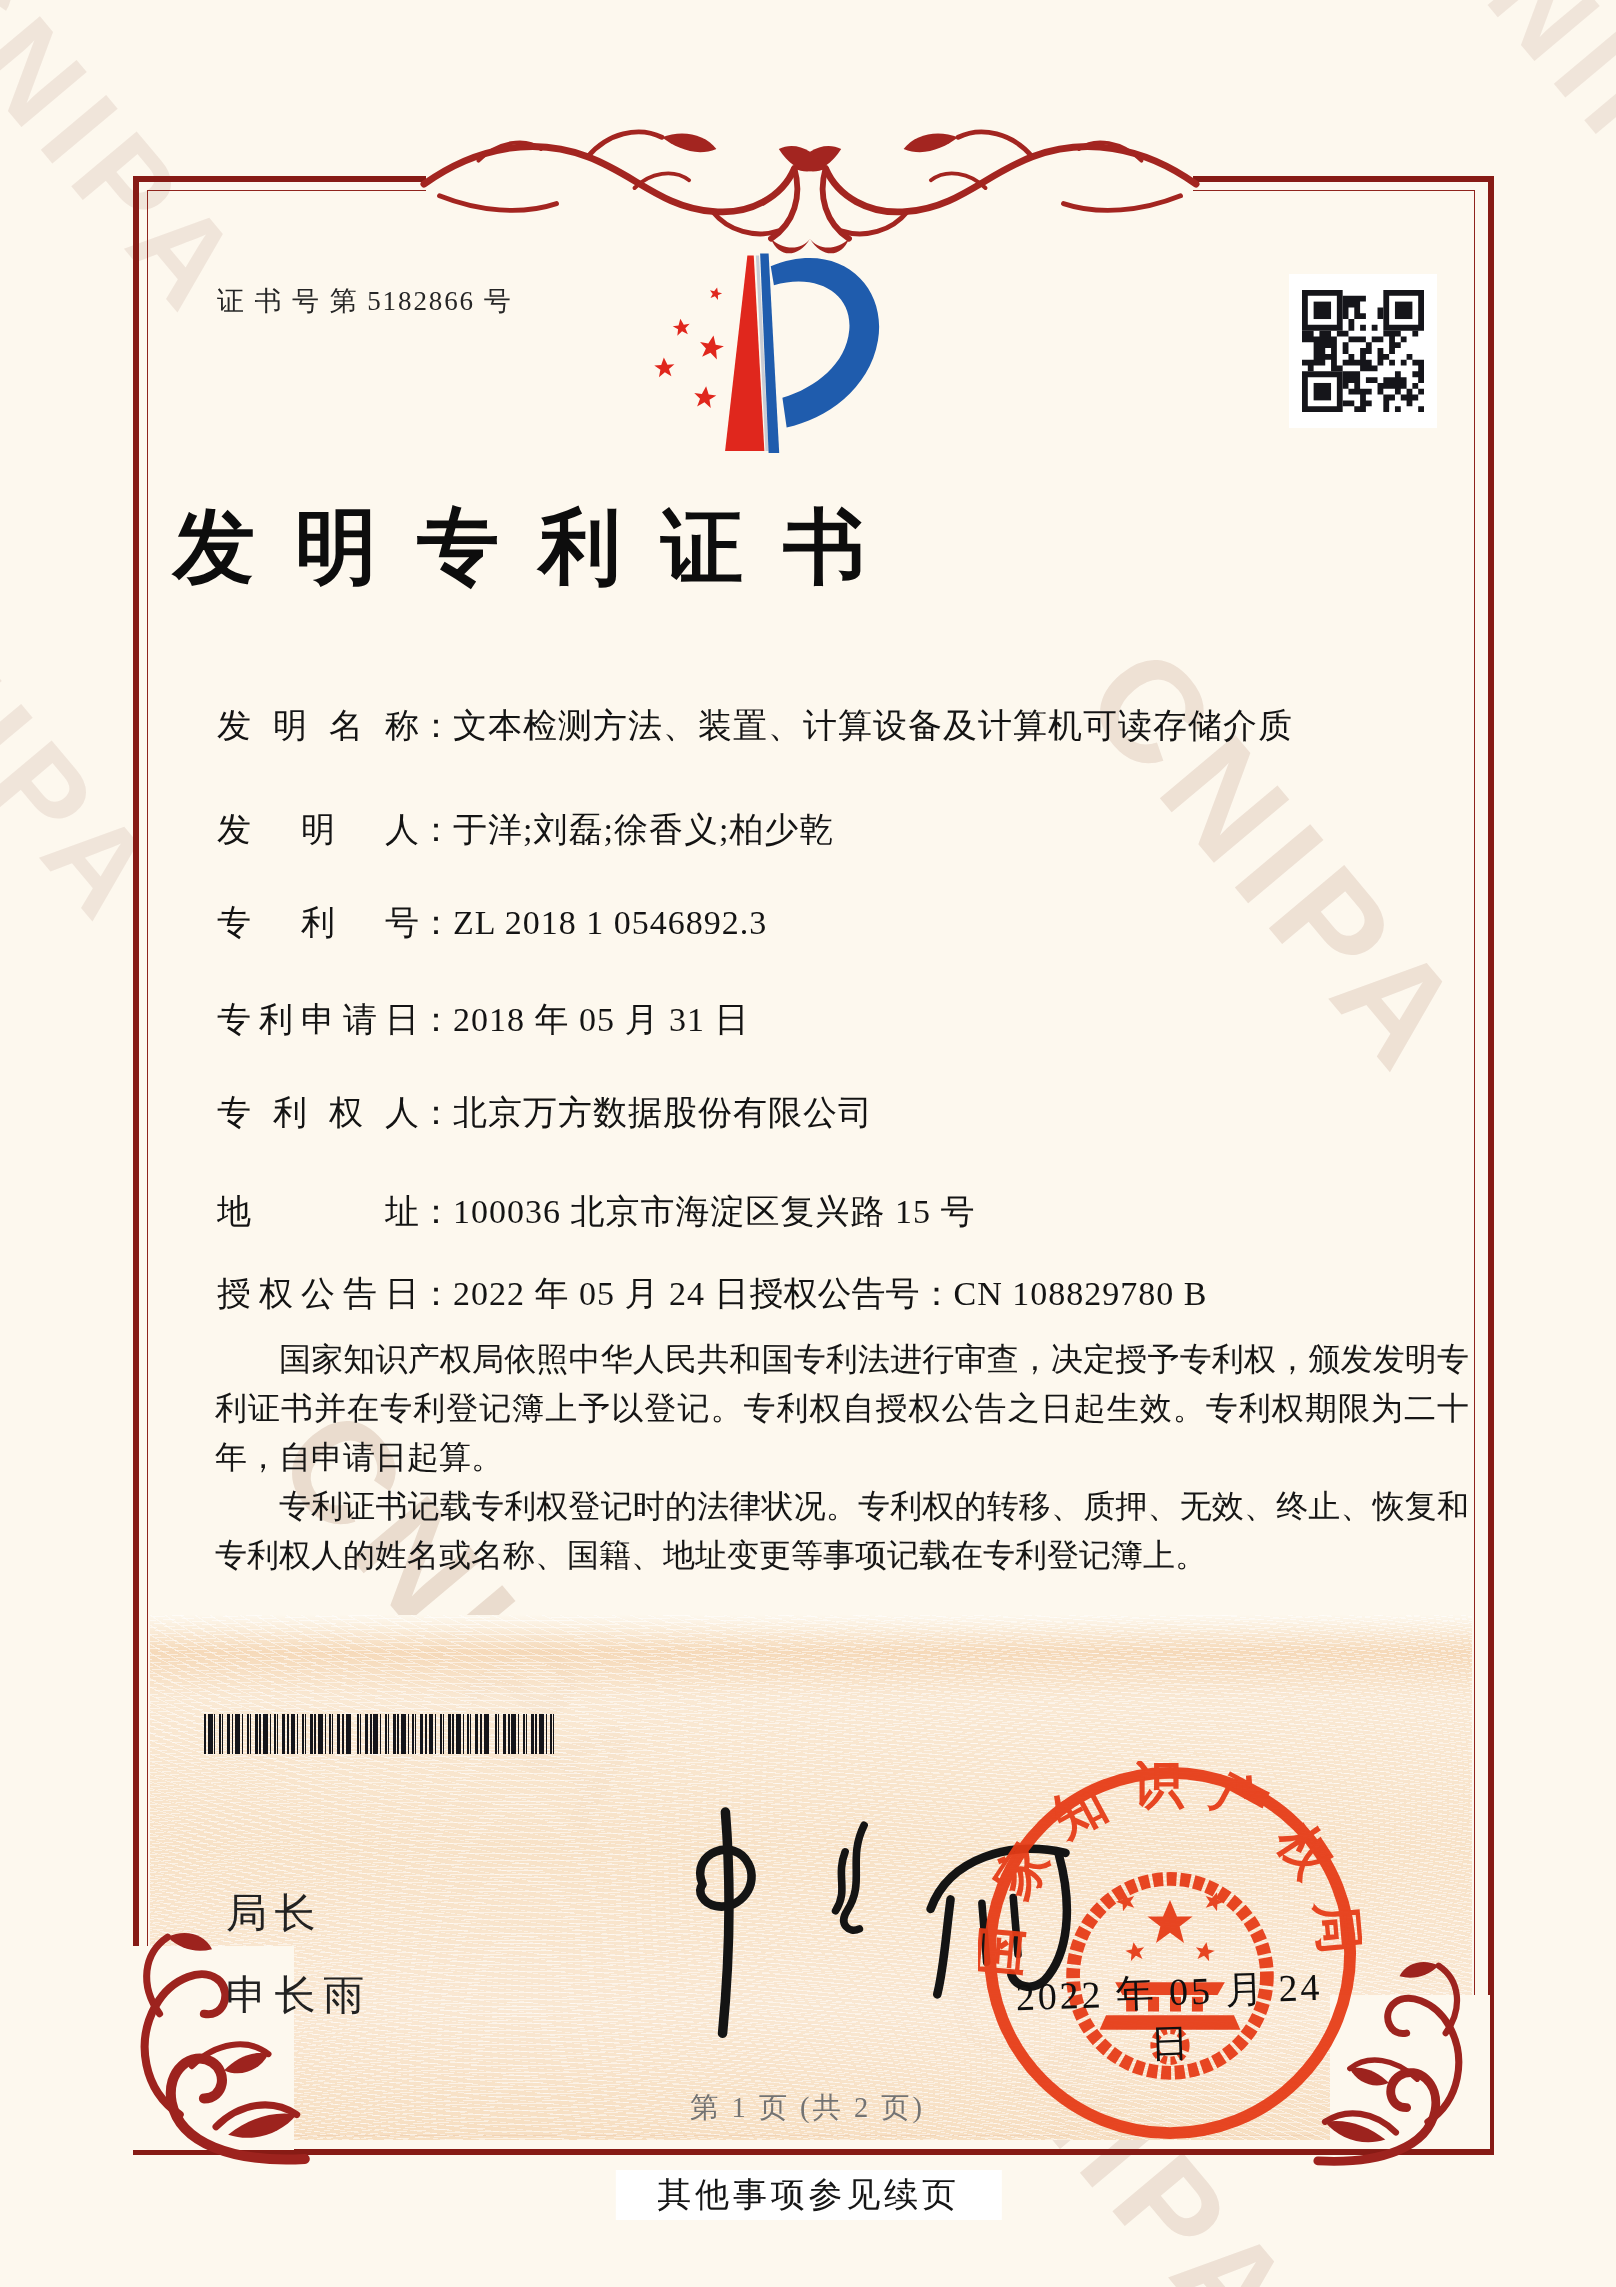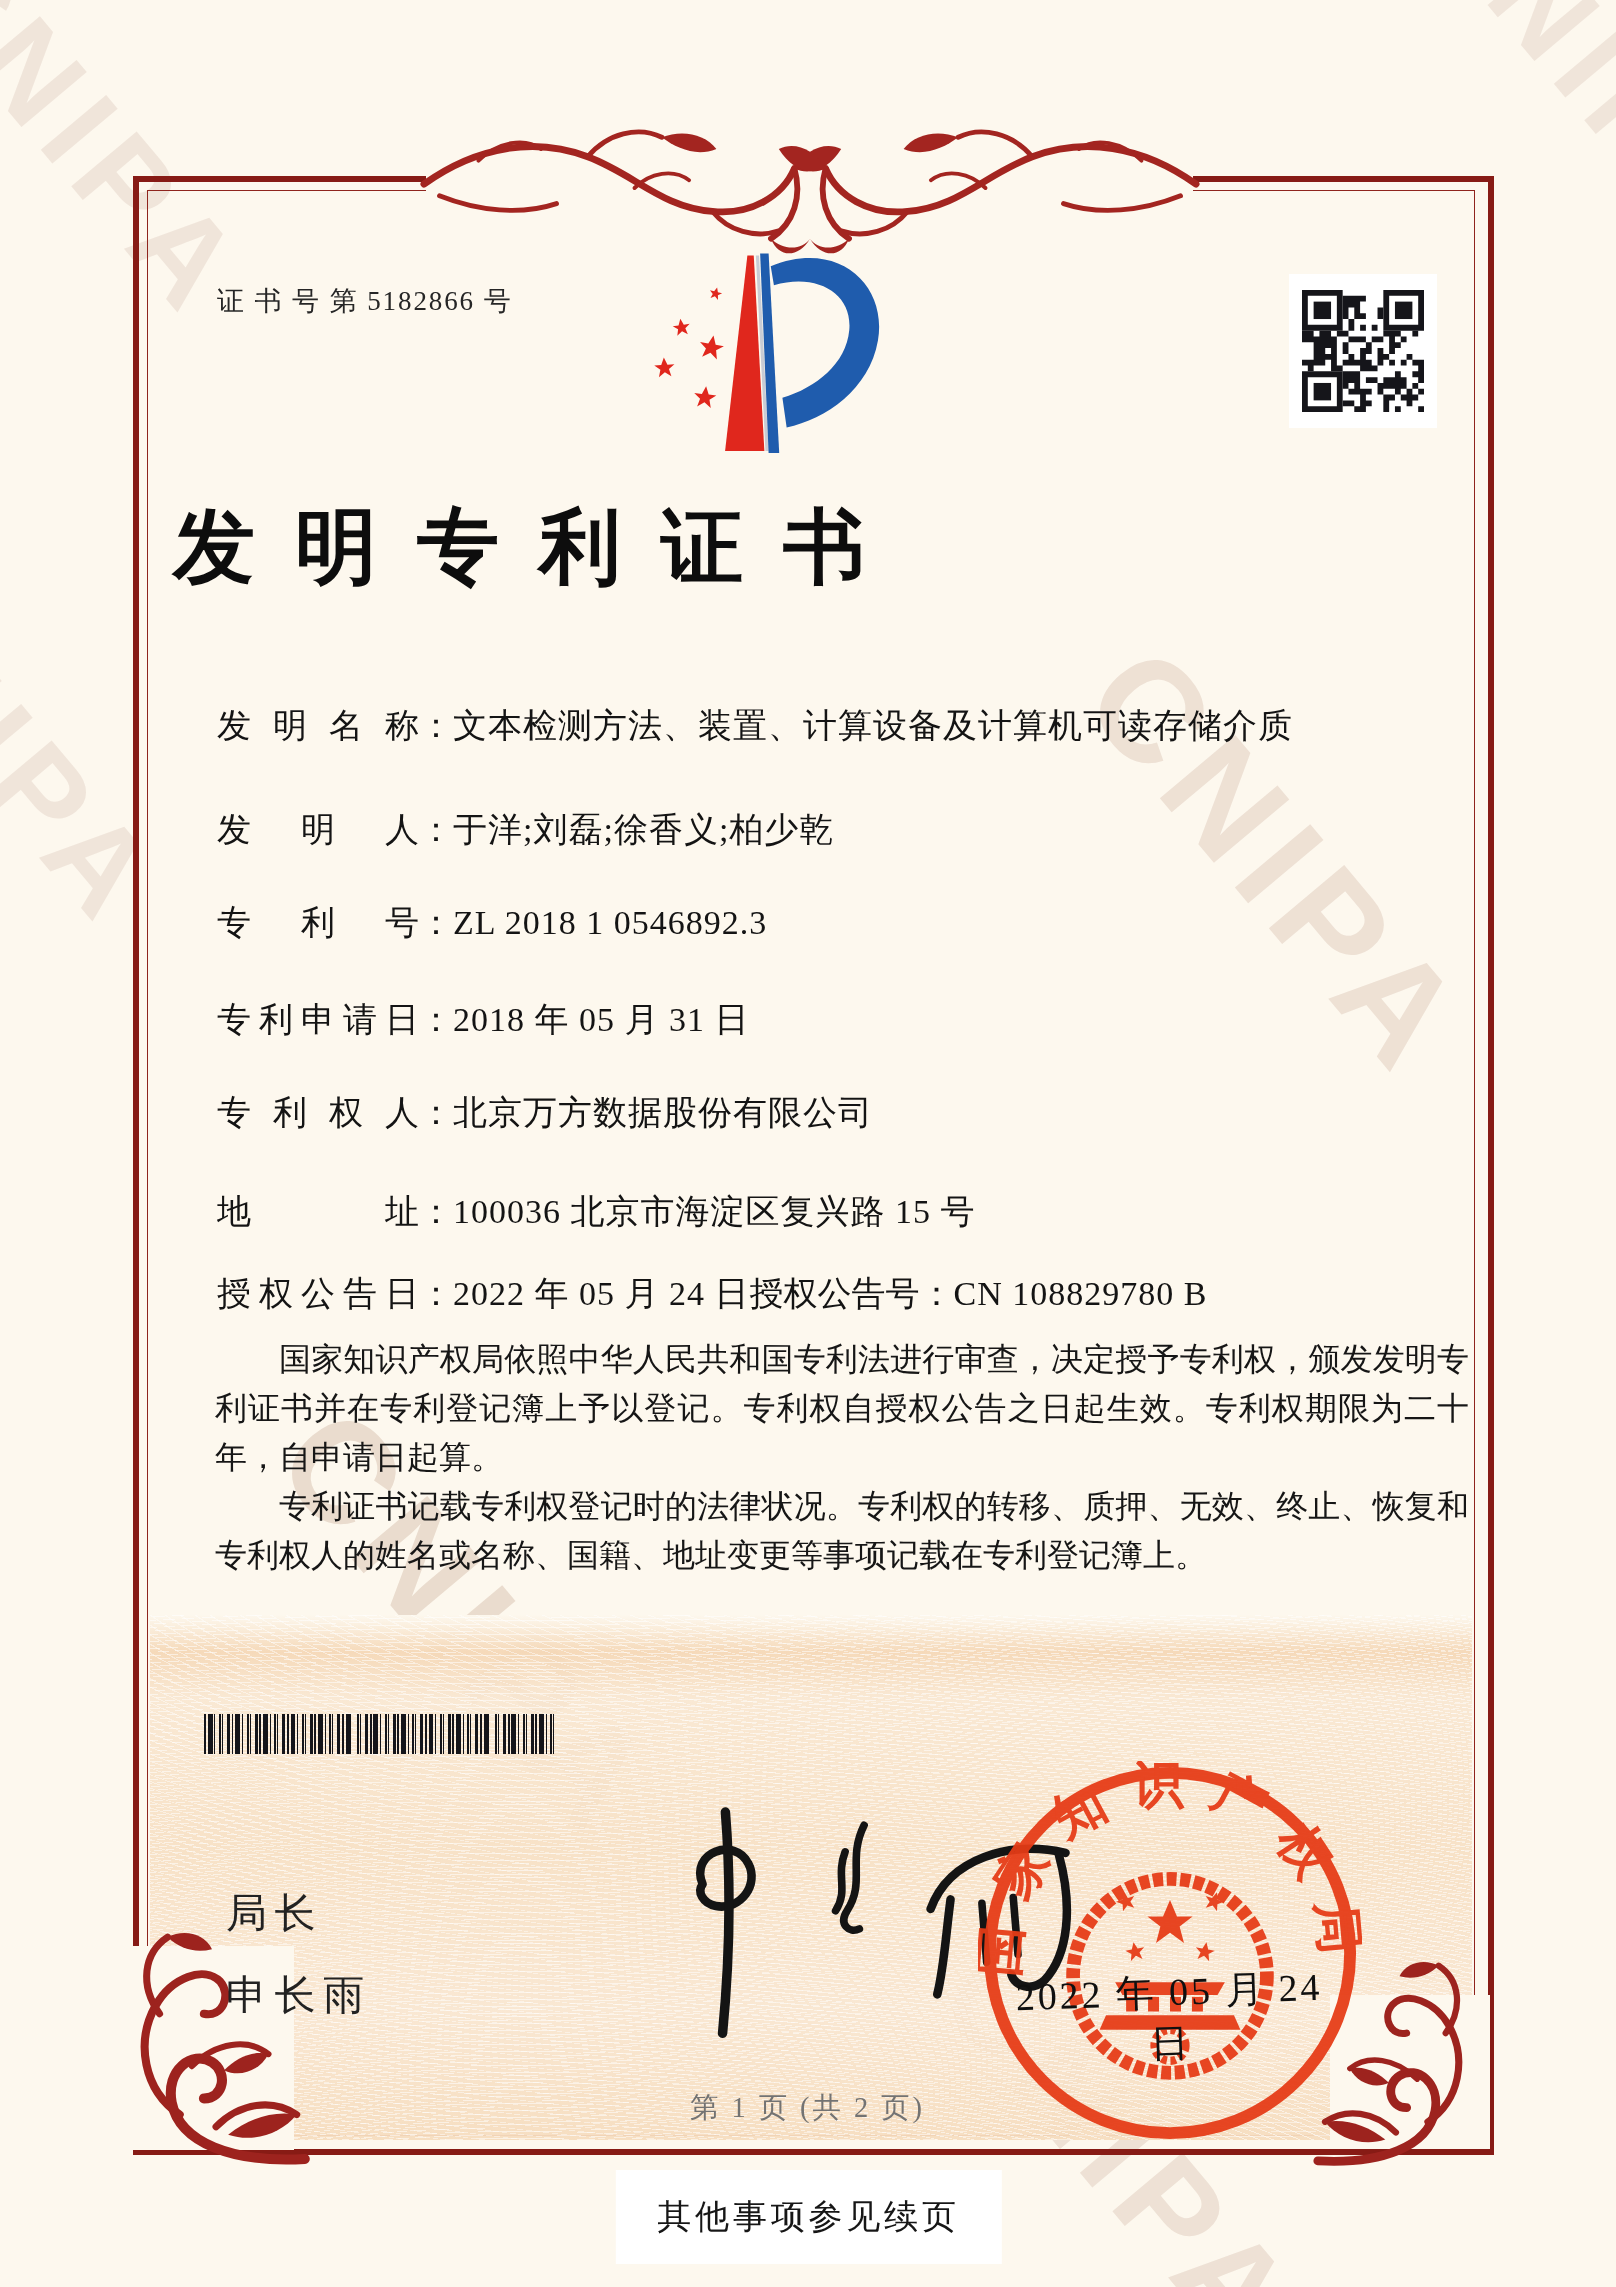--- a/index.html
+++ b/index.html
@@ -88,21 +88,21 @@
   .signature{left:590px;top:1793px;z-index:7;}
   .seal{left:978px;top:1761px;z-index:7;opacity:0.94;}
   .seal-date{
     left:997px;top:1967px;width:346px;text-align:center;z-index:8;
     font-size:38px;letter-spacing:2.9px;color:#101010;transform:rotate(-2deg);
   }
   .page-info{left:133px;top:2089px;width:1349px;text-align:center;z-index:6;
     font-size:28.5px;letter-spacing:2.9px;color:#737373;}
   .note-box{
     left:50%;top:2170px;transform:translateX(-50%);z-index:6;
-    background:#ffffff;padding:24px 42px;font-size:34px;letter-spacing:3.8px;color:#161616;
+    background:#ffffff;padding:2px 42px;font-size:34px;letter-spacing:3.8px;color:#161616;
     white-space:nowrap;
     text-align:center;
   }
 </style>
 </head>
 <body>
 
 <div>
 
   <span class="wm w1">CNIPA</span>

